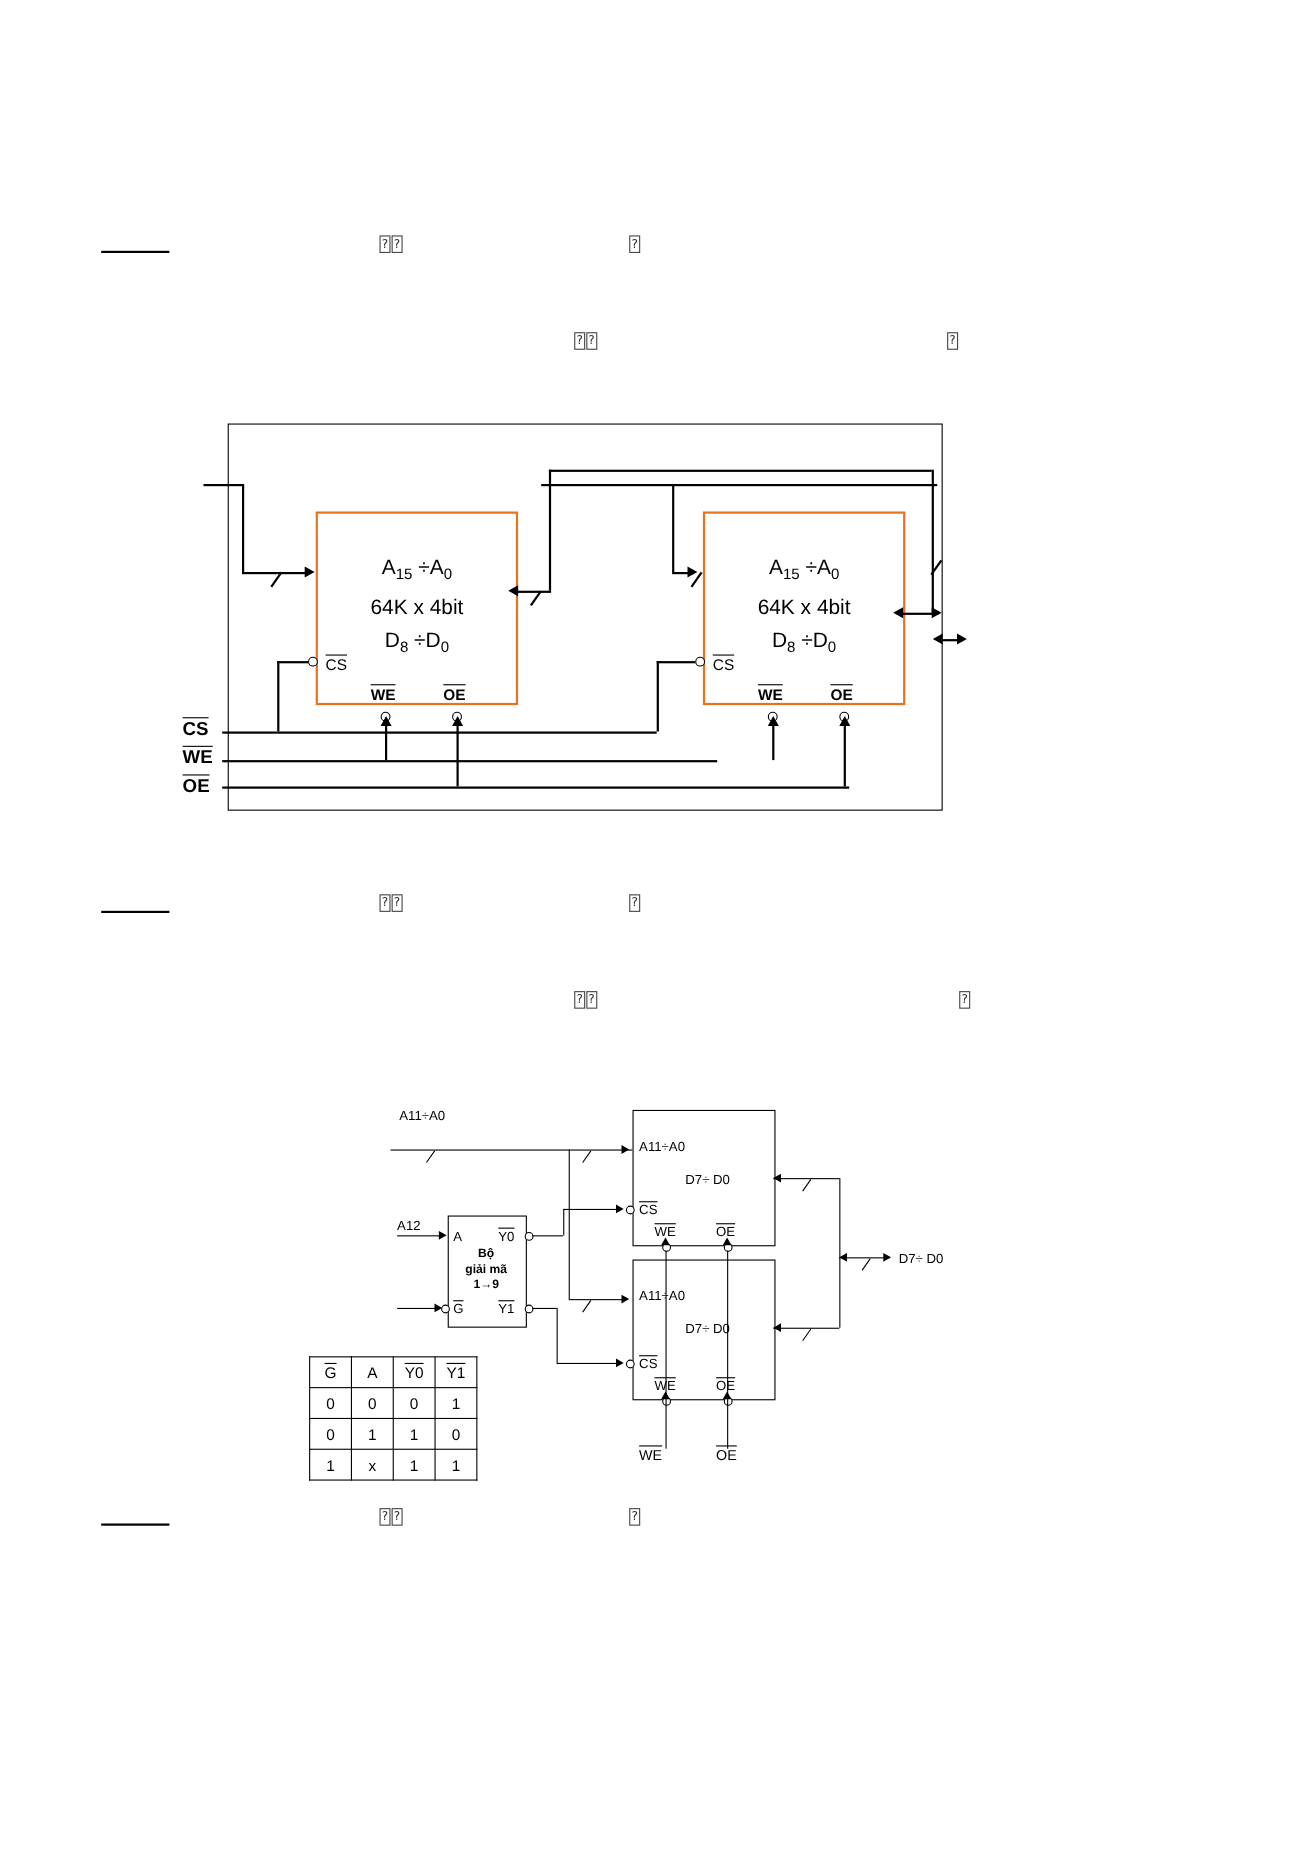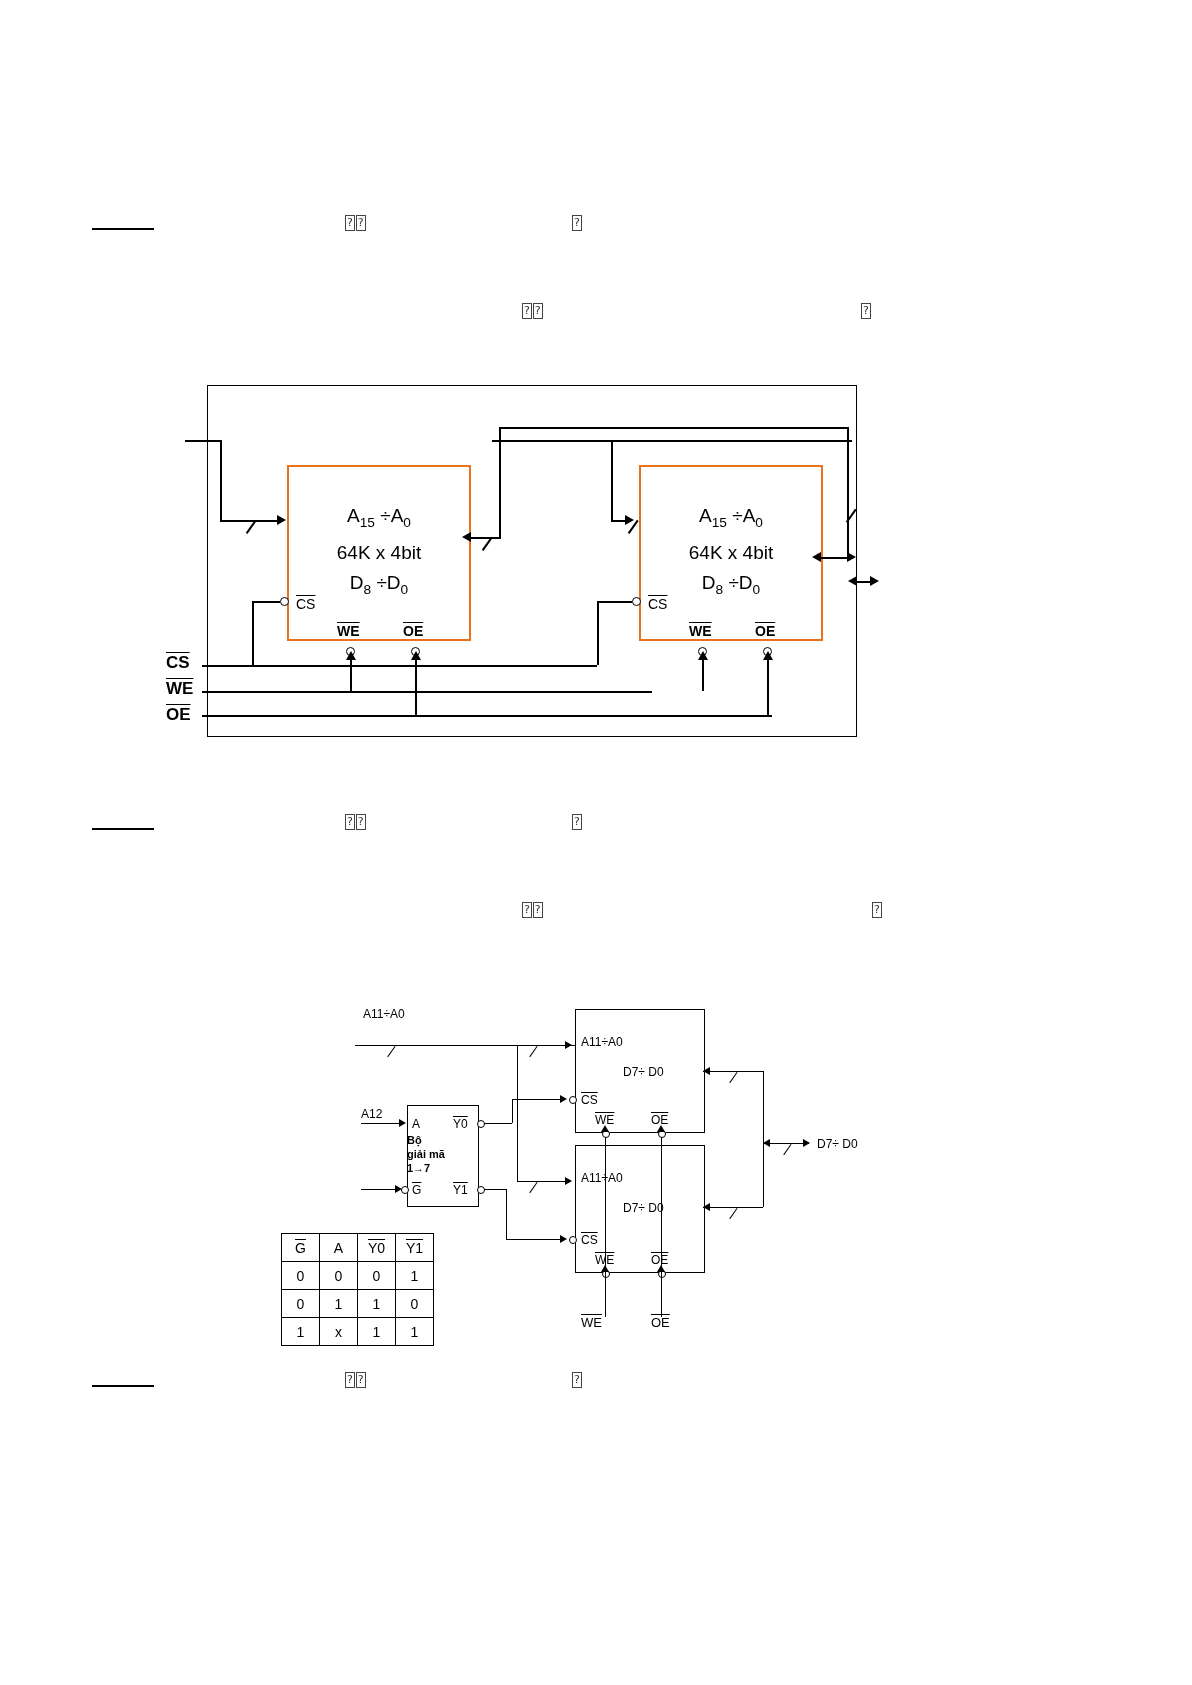--- a/index.html
+++ b/index.html
@@ -50,21 +50,21 @@
 
   
   .arr-r{position:absolute;width:0;height:0;border-top:5px solid transparent;border-bottom:5px solid transparent;border-left:9px solid #000;}
   .arr-l{position:absolute;width:0;height:0;border-top:5px solid transparent;border-bottom:5px solid transparent;border-right:9px solid #000;}
   .arr-u{position:absolute;width:0;height:0;border-left:5px solid transparent;border-right:5px solid transparent;border-bottom:9px solid #000;}
 
   
   #fig2{position:absolute;left:265px;top:995px;width:620px;height:360px;font-size:12px;}
   .mem2{position:absolute;border:1.5px solid #000;background:#fff;}
   .t2{position:absolute;font-size:12px;white-space:nowrap;}
-  .t2b{position:absolute;font-size:11px;white-space:nowrap;text-align:left;}
+  .t2b{position:absolute;font-size:11px;white-space:nowrap;text-align:center;}
   .dec{position:absolute;border:1.5px solid #000;background:#fff;}
   .w2{position:absolute;background:#000;}
   .hw2{height:1.2px;}
   .vw2{width:1.2px;}
   .bub2{position:absolute;width:6px;height:6px;border:1.2px solid #000;border-radius:50%;background:#fff;}
   .sl2{position:absolute;width:13px;height:1.2px;background:#000;transform:rotate(-55deg);}
   .ar{position:absolute;width:0;height:0;border-top:4px solid transparent;border-bottom:4px solid transparent;border-left:7px solid #000;}
   .al{position:absolute;width:0;height:0;border-top:4px solid transparent;border-bottom:4px solid transparent;border-right:7px solid #000;}
   .au{position:absolute;width:0;height:0;border-left:4px solid transparent;border-right:4px solid transparent;border-bottom:7px solid #000;}
 
@@ -242,21 +242,21 @@
     <div class="w2 hw2" style="left:498px;top:148px;width:46px;"></div>
     <div class="ar" style="left:538px;top:144px;"></div>
     <div class="al" style="left:498px;top:144px;"></div>
     <div class="sl2" style="left:516px;top:154px;"></div>
     <div class="t2" style="left:552px;top:142px;">D7÷ D0</div>
 
     <div class="dec" style="left:142px;top:110px;width:70px;height:100px;"></div>
     <div class="t2b" style="left:142px;top:138px;width:70px;line-height:14px;font-weight:bold;">
       <span>Bộ</span><br>
       <span>giải mã</span><br>
-      <span>1→7</span>
+      <span>1→9</span>
     </div>
     <div class="t2" style="left:147px;top:122px;">A</div>
     <div class="t2 ovl" style="left:147px;top:188px;">G</div>
     <div class="t2 ovl" style="left:188px;top:122px;">Y0</div>
     <div class="t2 ovl" style="left:188px;top:188px;">Y1</div>
 
     <div class="t2" style="left:96px;top:112px;">A12</div>
     <div class="w2 hw2" style="left:96px;top:128px;width:40px;"></div>
     <div class="ar" style="left:134px;top:124px;"></div>
     <div class="w2 hw2" style="left:96px;top:194px;width:36px;"></div>

